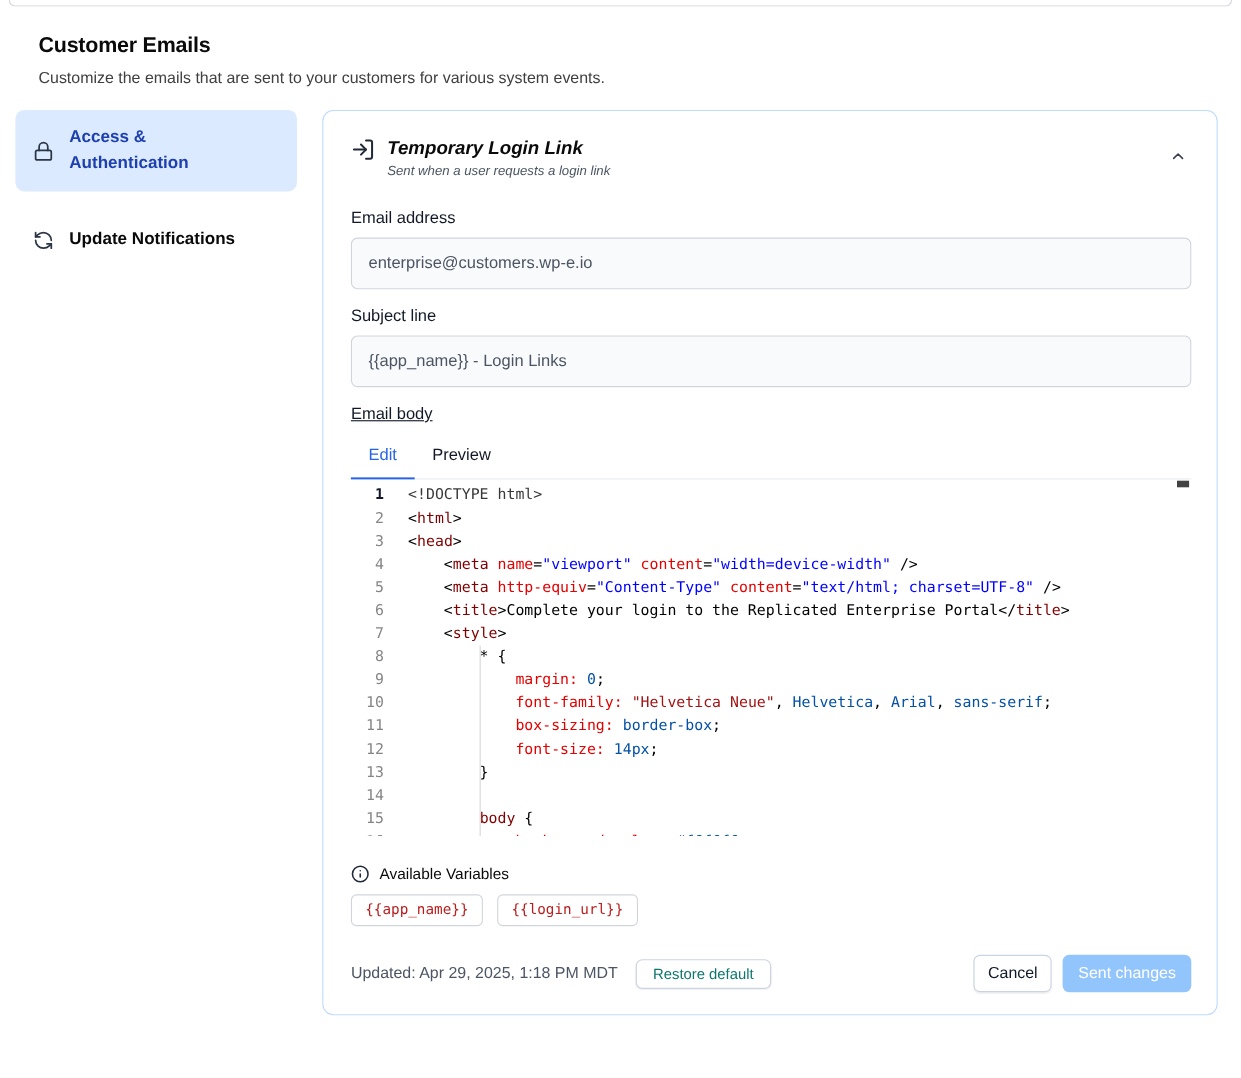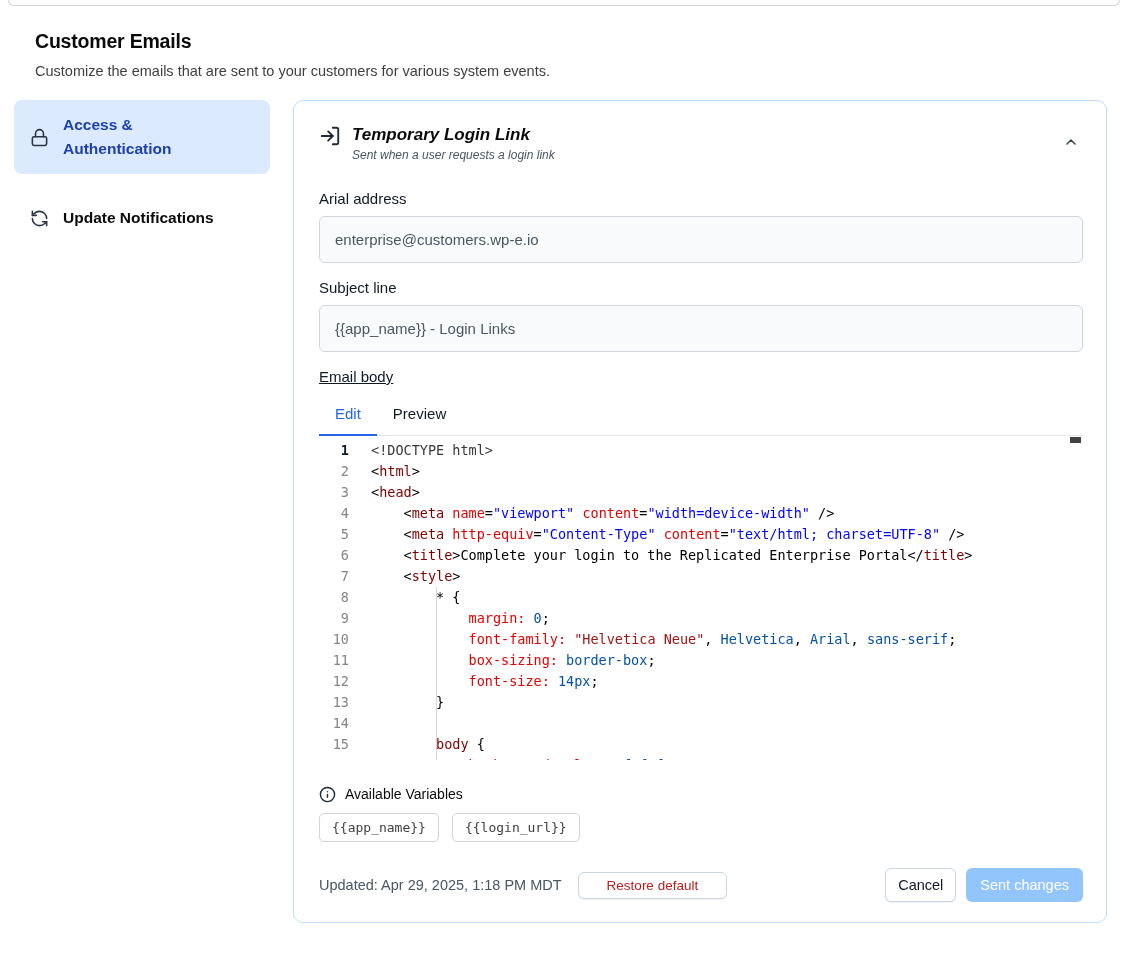--- a/index.html
+++ b/index.html
@@ -83,27 +83,27 @@
   .tk-cval, .tk-num { color:var(--syntax-css-value,#0451a5); }
   .indent-guide { position:absolute; width:1px; background:#d6d6d6; }
   .scroll-thumb { position:absolute; top:1px; right:2px; width:11px; height:6px; background:#424242; }
 
   .var-row { display:flex; align-items:flex-start; gap:9px; margin-top:26px; color:#1f2937; }
   .var-label { font-size:14px; font-weight:500; color:#0a0a0a; }
   .chips { display:flex; gap:13px; margin-top:10px; }
   .chip {
     font-family:"DejaVu Sans Mono", monospace; font-size:13px;
     padding:6px 12px; border:1px solid #d1d5db; border-radius:5px;
-    background:#fff; color:#404040; cursor:pointer;
+    background:#fff; color:#b91c1c; cursor:pointer;
   }
 
   .footer { display:flex; align-items:center; margin-top:26px; }
   .updated { font-size:14.5px; color:#4b5563; }
   .btn { font-family:inherit; cursor:pointer; border-radius:6px; }
-  .btn-restore { margin-left:16px; font-size:13.5px; padding:5px 28px; background:#fff; border:1px solid #cbd5e1; color:#b91c1c; box-shadow:0 1px 1px rgba(0,0,0,.06); }
+  .btn-restore { margin-left:16px; font-size:13.5px; padding:5px 15px; background:#fff; border:1px solid #cbd5e1; color:#0f766e; box-shadow:0 1px 1px rgba(0,0,0,.06); }
   .btn-cancel  { margin-left:auto; font-size:14.5px; padding:8px 12px; background:#fff; border:1px solid #cbd5e1; color:#111827; box-shadow:0 1px 1px rgba(0,0,0,.06); }
   .btn-save    { margin-left:10px; font-size:14.5px; padding:9px 14px; background:var(--save-button-bg,#93c5fd); border:none; color:#ffffff; }
 </style>
 </head>
 <body>
 
 <div class="top-edge"></div>
 
 <h1 class="page-title">Customer Emails</h1>
 <p class="page-subtitle">Customize the emails that are sent to your customers for various system events.</p>
@@ -149,21 +149,21 @@
       </div>
       <button class="collapse-btn">
         <span>
           <svg width="16" height="16" viewBox="0 0 24 24" fill="none" stroke="currentColor" stroke-width="2.2" stroke-linecap="round" stroke-linejoin="round">
               <polyline points="6 15 12 9 18 15"></polyline>
             </svg>
         </span>
       </button>
     </div>
 
-    <div class="field-label lbl-from">Arial address</div>
+    <div class="field-label lbl-from">Email address</div>
     <input class="text-input" type="text" value="enterprise@customers.wp-e.io" style="">
 
     <div class="field-label lbl-subject">Subject line</div>
     <input class="text-input" type="text" value="{{app_name}} - Login Links" style="">
 
     <div class="field-label lbl-body">Email body</div>
 
     <div class="tabbar">
       <button class="tab active">Edit</button>
       <button class="tab">Preview</button>

